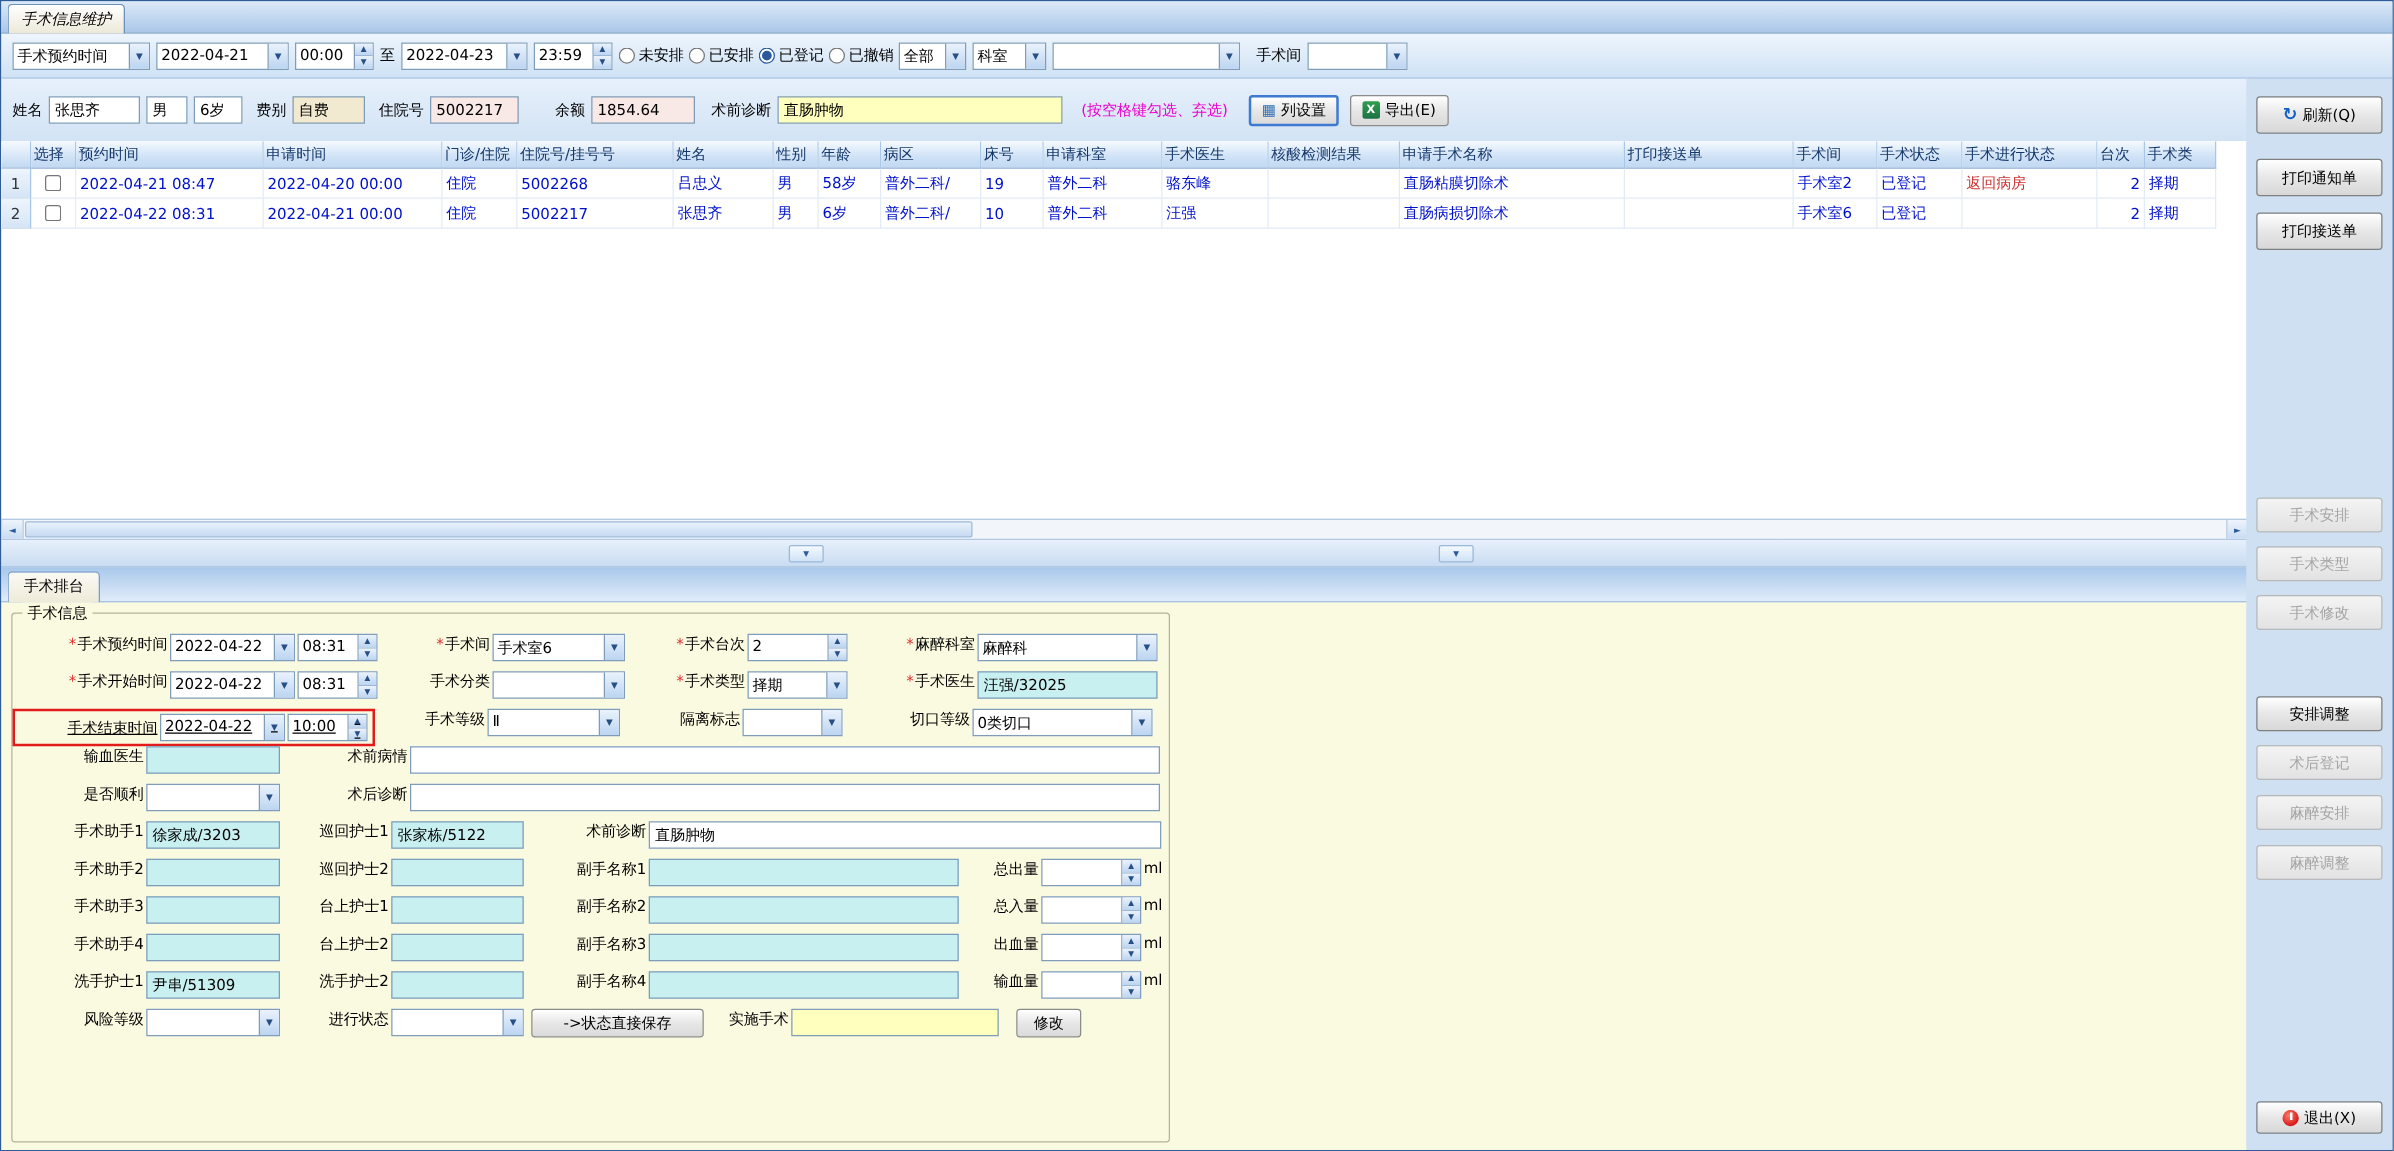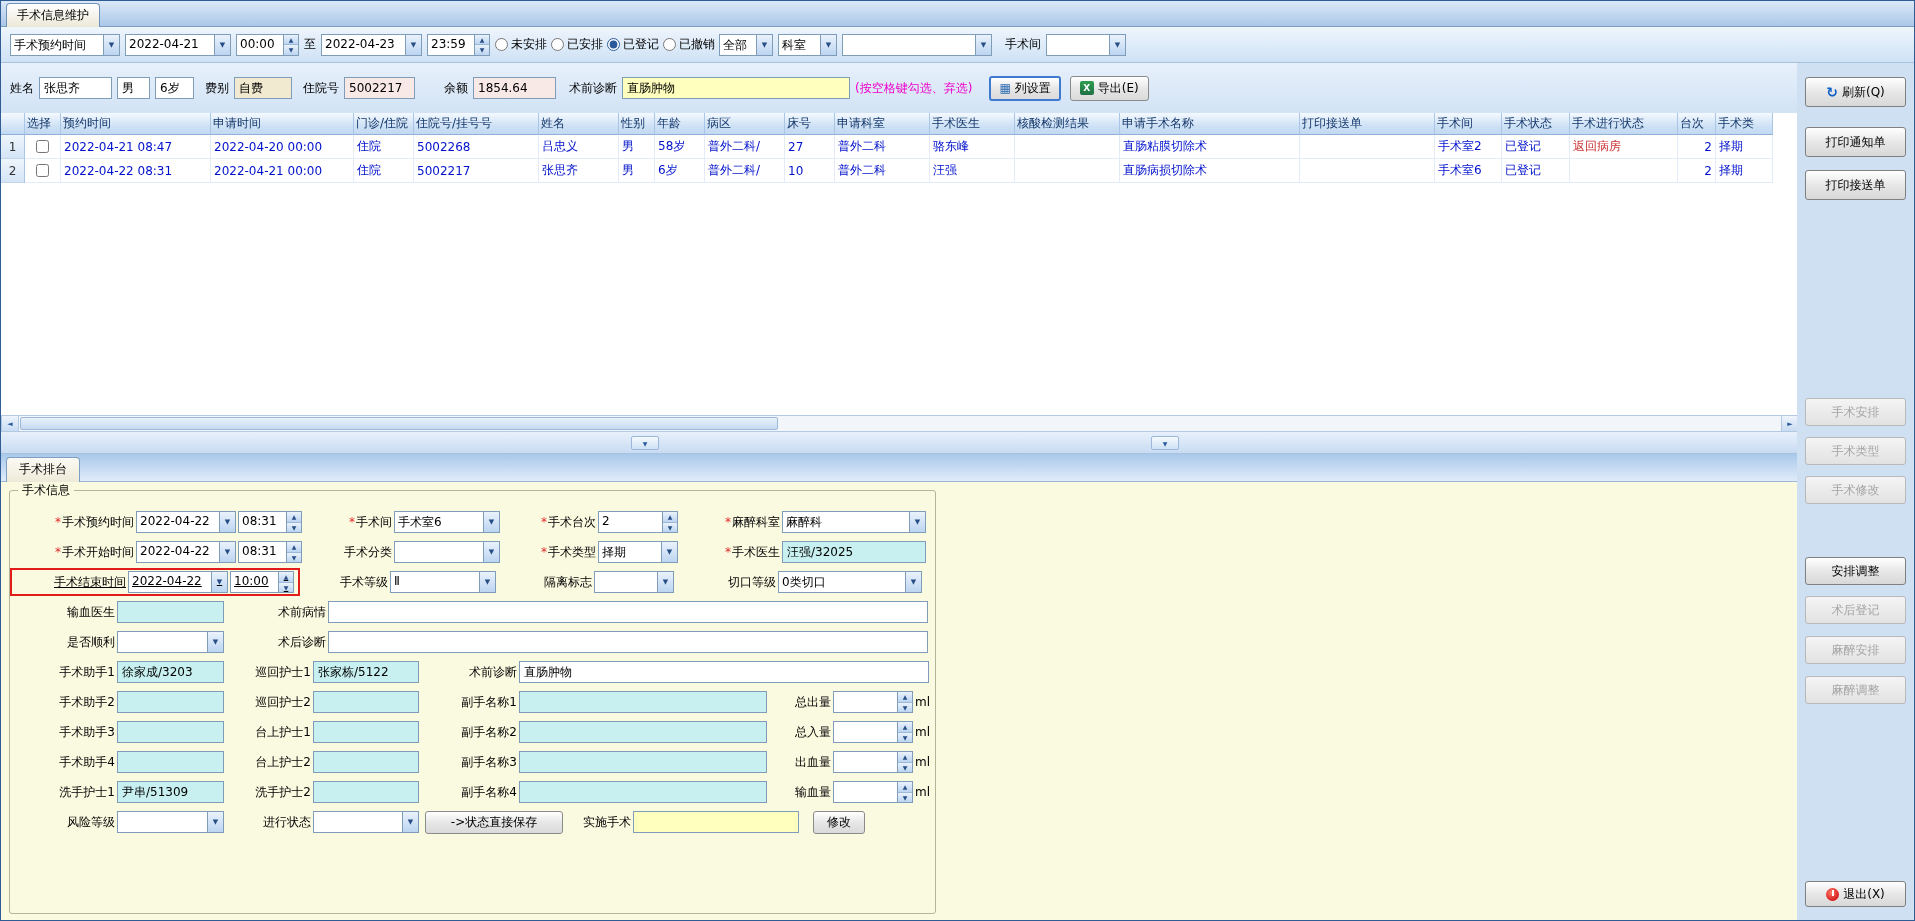--- a/index.html
+++ b/index.html
@@ -1,19 +1,19 @@
 <!DOCTYPE html>
 <html><head>
 <meta charset="utf-8">
 <style>
 *{margin:0;padding:0;box-sizing:border-box;}
 html,body{width:1915px;height:921px;}
 body{font-family:"DejaVu Sans","Liberation Sans",sans-serif;font-size:12px;color:#000;}
 .app{position:relative;width:1915px;height:921px;background:#cfe0f2;overflow:hidden;border:1px solid #2f5c94;}
-.tabstrip{position:absolute;top:0;left:0;width:100%;height:26px;background:linear-gradient(#dce9f8,#aac7e8);border-bottom:1px solid #7d9fc4;}
+.tabstrip{position:absolute;top:0;left:0;width:100%;height:26px;background:linear-gradient(#dce9f8,#aac7e8);border-bottom:1px solid #7d9fc4;font-style:italic;}
 .main-tab{position:absolute;left:5px;top:2px;height:24px;padding:0 10px;background:linear-gradient(#ffffff,#ece8d8);border:1px solid #6f93b8;border-bottom:none;border-radius:4px 4px 0 0;line-height:22px;}
 .filter-bar{position:absolute;top:26px;left:0;width:100%;height:36px;background:linear-gradient(#eef5fd,#cfe2f5);border-bottom:1px solid #a8c2de;display:flex;align-items:center;padding:0 9px;}
 .filter-bar>*{margin-right:5px;flex:none;}
 .patient-bar{position:absolute;top:62px;left:0;width:1798px;height:50px;background:linear-gradient(#e7f0fb,#d2e3f5);display:flex;align-items:center;padding:0 9px;}
 .patient-bar>*{margin-right:5px;flex:none;}
 .lb{white-space:nowrap;}
 .ra{text-align:right;display:inline-block;}
 .req{color:#e02b2b;font-style:normal;margin-right:1px;}
 .cbo{display:inline-flex;align-items:stretch;height:22px;background:#fff;border:1px solid #7f9db9;}
 .cbo .v{flex:1;padding:2px 3px 0;white-space:nowrap;overflow:hidden;}
@@ -54,21 +54,21 @@
 .hthumb{width:758px;margin:1px;background:linear-gradient(#e9f1fb,#c6daf2);border:1px solid #9cb8d9;border-radius:2px;}
 .hspacer{flex:1;}
 .splitter{position:absolute;top:431px;left:0;width:1798px;height:22px;background:linear-gradient(#e7f0fb,#c9dcf2);border-bottom:1px solid #a8c2de;}
 .split-btn{position:absolute;top:4px;width:28px;height:14px;display:flex;align-items:center;justify-content:center;font-size:6px;color:#2a5a9c;background:linear-gradient(#f4f9fe,#cfe2f6);border:1px solid #9cb8d9;border-radius:2px;}
 .bottom-tabs{position:absolute;top:453px;left:0;width:1798px;height:28px;background:linear-gradient(#a9c8ea,#e0ecfa);border-bottom:1px solid #9cb8d9;}
 .bottom-tab{position:absolute;left:5px;top:3px;height:25px;padding:0 12px;line-height:23px;background:linear-gradient(#fbfaf3,#eeead9);border:1px solid #7d9fc4;border-bottom:none;border-radius:4px 4px 0 0;}
 .bottom-panel{position:absolute;top:481px;left:0;width:1798px;height:440px;background:#fafae1;}
 .groupbox{position:absolute;left:8px;top:8px;width:927px;height:424px;border:1px solid #b4b49a;border-radius:3px;}
 .gtitle{position:absolute;top:-9px;left:8px;background:#fafae1;padding:0 4px;}
 .fgrid{position:absolute;left:0;top:0;right:0;bottom:0;padding:16px 0 0 4px;}
-.frow{display:flex;align-items:center;height:30px;}
+.frow{display:flex;height:30px;}
 .frow>*{margin-right:2px;flex:none;}
 .redbox{display:inline-flex;align-items:center;border:2px solid #e21b1b;padding:1px 2px;margin-left:-4px;margin-right:4px;}
 .redbox>*{margin-right:2px;text-decoration:underline;}
 .memo{position:relative;width:812px;height:62px;background:#fff;border:1px solid #7f9db9;}
 .memo-scroll{position:absolute;top:0;right:0;bottom:0;width:15px;background:#f2f6fb;border-left:1px solid #c8d6e8;display:flex;flex-direction:column;justify-content:space-between;align-items:center;font-size:6px;color:#2a5a9c;padding:2px 0;}
 .right-panel{position:absolute;top:62px;right:0;width:117px;bottom:0;background:#cfe0f2;}
 .rp-btn{position:absolute;left:8px;width:101px;height:28px;display:flex;align-items:center;justify-content:center;gap:4px;background:linear-gradient(#ffffff,#e7e7e7 50%,#d8d8d8);border:1px solid #808080;border-radius:3px;font-size:12px;font-family:inherit;cursor:default;}
 .rp-btn.dis{background:linear-gradient(#f4f4f4,#e2e2e2);color:#a5a5a5;border-color:#b9b9b9;}
 </style>
 </head>
@@ -149,21 +149,21 @@
     <span class="fld" style="width:33px">男</span>
     <span class="fld" style="width:39px">6岁</span>
     <span class="lb" style="margin-left:6px">费别</span>
     <span class="fld cream" style="width:58px">自费</span>
     <span class="lb" style="margin-left:6px">住院号</span>
     <span class="fld pink" style="width:71px">5002217</span>
     <span class="lb" style="margin-left:24px">余额</span>
     <span class="fld pink" style="width:83px">1854.64</span>
     <span class="lb" style="margin-left:8px">术前诊断</span>
     <span class="fld yellow" style="width:228px">直肠肿物</span>
-    <span class="lb hint" style="">(按空格键勾选、弃选)</span>
+    <span class="lb hint" style="margin-left:10px">(按空格键勾选、弃选)</span>
     <button class="btn3d focused" style="margin-left:12px">
         <span class="ic-grid">▦</span>
         <span>列设置</span>
       </button>
     <button class="btn3d" style="margin-left:4px">
         <span class="ic-excel">X</span>
         <span>导出(E)</span>
       </button>
   </div>
 
@@ -198,21 +198,21 @@
             <input type="checkbox" style="">
           </div>
           <div class="gcell" style="width: 150px;">2022-04-21 08:47</div>
           <div class="gcell" style="width: 143px;">2022-04-20 00:00</div>
           <div class="gcell" style="width: 60px;">住院</div>
           <div class="gcell" style="width: 125px;">5002268</div>
           <div class="gcell" style="width: 80px;">吕忠义</div>
           <div class="gcell" style="width: 36px;">男</div>
           <div class="gcell" style="width: 50px;">58岁</div>
           <div class="gcell" style="width: 80px;">普外二科/</div>
-          <div class="gcell" style="width: 50px;">27</div>
+          <div class="gcell" style="width: 50px;">19</div>
           <div class="gcell" style="width: 95px;">普外二科</div>
           <div class="gcell" style="width: 85px;">骆东峰</div>
           <div class="gcell" style="width: 105px;"></div>
           <div class="gcell" style="width: 180px;">直肠粘膜切除术</div>
           <div class="gcell" style="width: 135px;"></div>
           <div class="gcell" style="width: 67px;">手术室2</div>
           <div class="gcell" style="width: 68px;">已登记</div>
           <div class="gcell redtext" style="width: 108px;">返回病房</div>
           <div class="gcell" style="width: 38px; justify-content: flex-end;">2</div>
           <div class="gcell" style="width: 57px;">择期</div>

